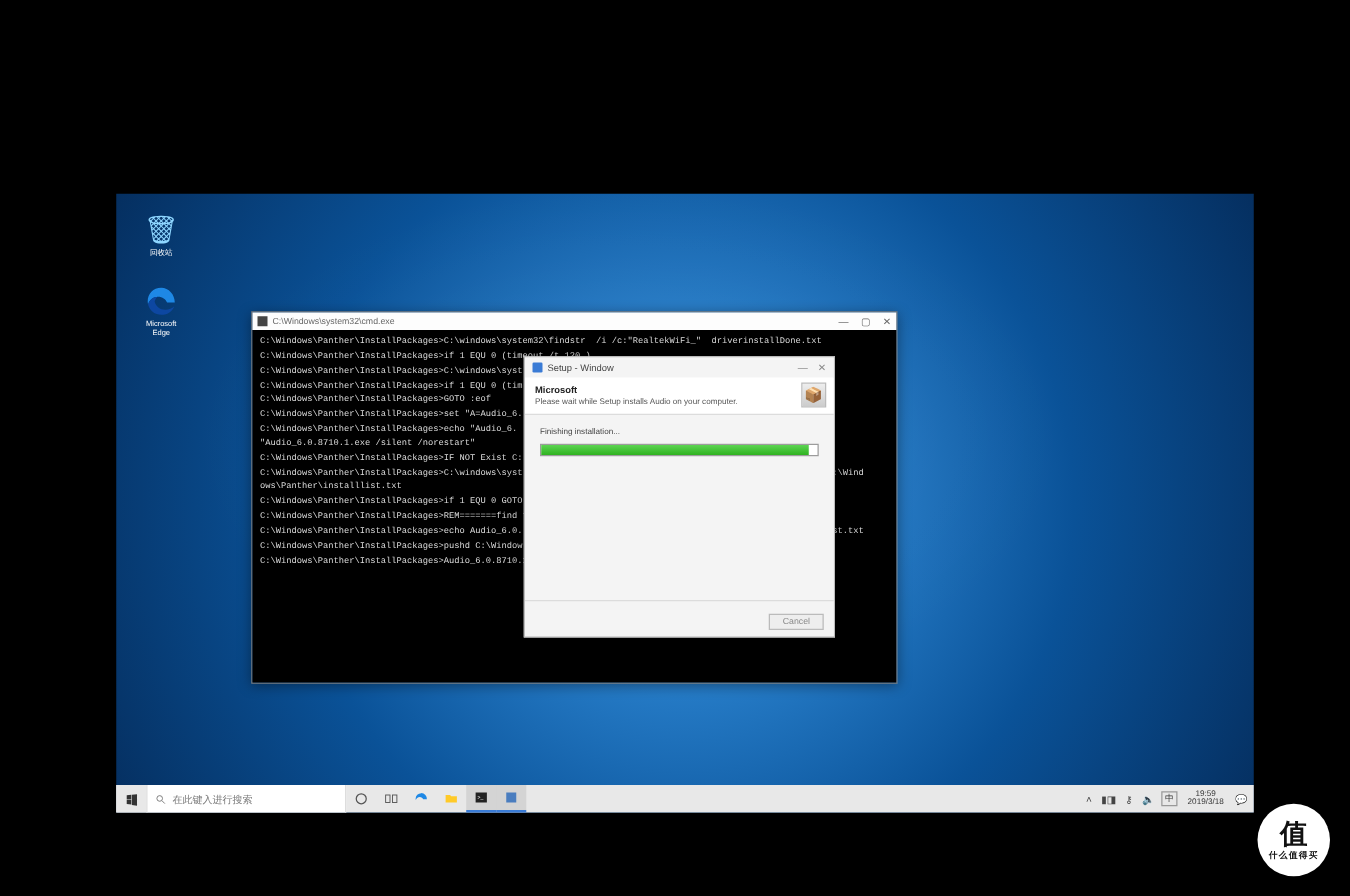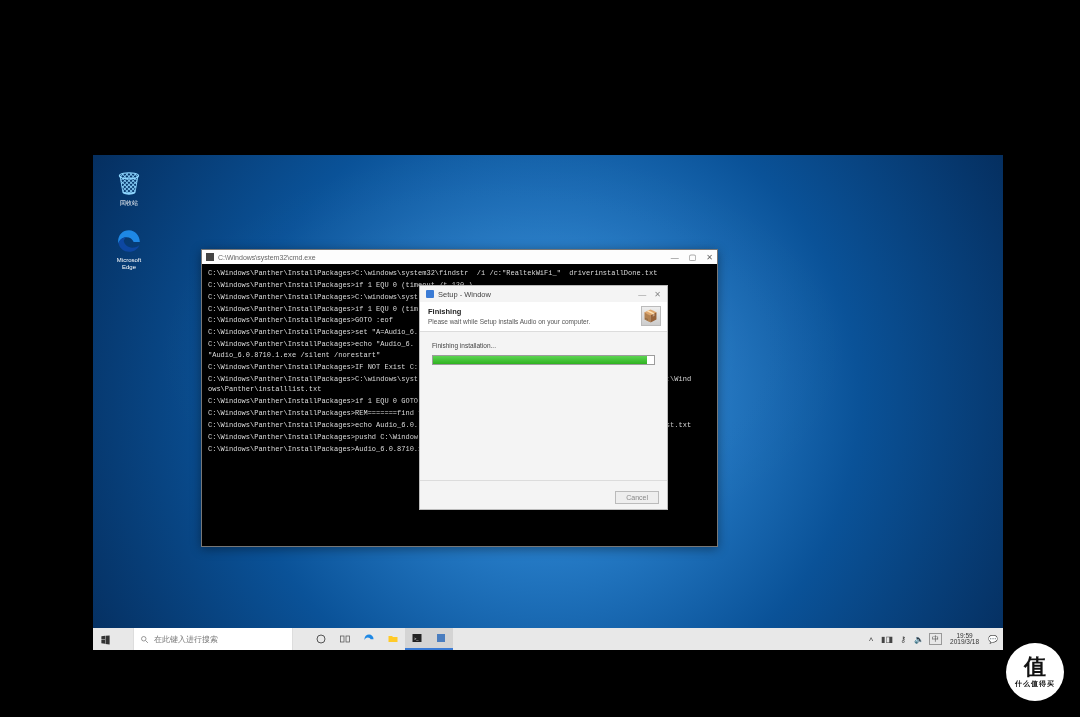--- a/index.html
+++ b/index.html
@@ -167,21 +167,20 @@
 .taskbar {
   position: absolute;
   left: 0; bottom: 0;
   width: 100%;
   height: 22px;
   background: #e8e8e8;
   display: flex;
   align-items: center;
   font-size: 8px;
   color: #333;
-  gap: 16px;
 }
 .start-btn {
   width: 24px; height: 100%;
   display:flex; align-items:center; justify-content:center;
   background:#e8e8e8;
 }
 .start-btn svg { width:11px; height:11px; }
 .search-box {
   height: 100%;
   width: 160px;
@@ -260,21 +259,21 @@
   <div class="installer">
     <div class="inst-titlebar">
       <div class="inst-icon"></div>
       <span>Setup - Window</span>
       <div class="win-btns">
         <span>—</span>
         <span>✕</span>
       </div>
     </div>
     <div class="inst-header">
-      <div class="h-title">Finishing</div>
+      <div class="h-title">Microsoft</div>
       <div class="h-sub">Please wait while Setup installs Audio on your computer.</div>
       <div class="box-icon">📦</div>
     </div>
     <div class="inst-body">
       <div class="status-text">Finishing installation...</div>
       <div class="progress">
         <div class="fill"></div>
       </div>
     </div>
     <div class="inst-footer">

